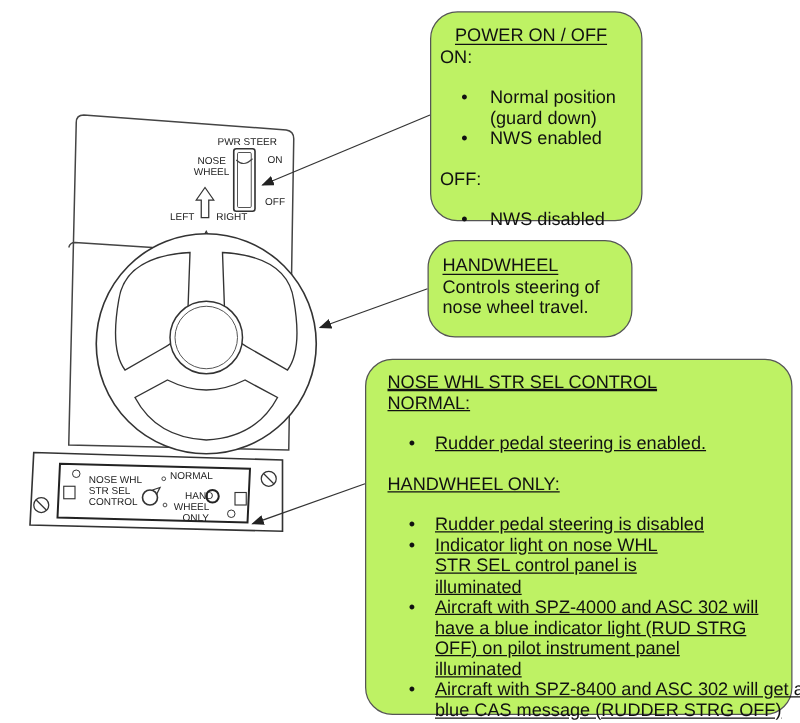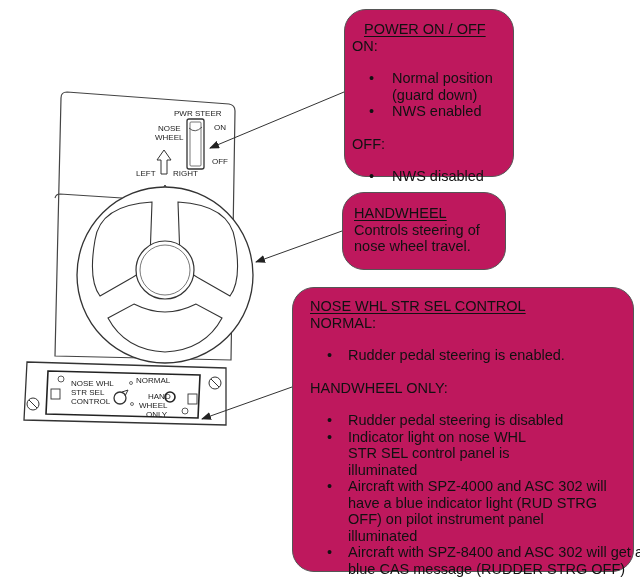--- a/index.html
+++ b/index.html
@@ -1,28 +1,28 @@
 <!DOCTYPE html>
 <html><head>
   <meta charset="utf-8">
   <style>
     html, body { margin: 0; padding: 0; background: #ffffff; }
     body { width: 640px; height: 578px; position: relative; overflow: hidden;
            font-family: "Liberation Sans", sans-serif; color: #111; }
     #diagram { position: absolute; left: 0; top: 0; }
     .callout { position: absolute; border: 1.3px solid #555; border-radius: 22px;
-               background: #be185d; box-sizing: border-box; font-size: 14.5px; line-height: 16.5px; }
+               background: #bef264; box-sizing: border-box; font-size: 14.5px; line-height: 16.5px; }
     .callout .title { text-decoration: underline; text-underline-offset: 2px; }
     .callout ul { list-style: none; margin: 16px; padding: 0; }
     .callout li { position: relative; padding-left: 24px; }
     .callout li::before { content: "\2022"; position: absolute; left: 1px; top: 0; }
     #power-box { left: 344px; top: 9px; width: 170px; height: 168px; padding: 11px 0 0 7px; }
     #power-box .title { margin-left: 12px; }
     #handwheel-box { left: 342px; top: 192px; width: 164px; height: 78px; padding: 12px 12px 0 11px; font-size: 14.5px; }
-    #nwss-box { left: 292px; top: 287px; width: 342px; height: 285px; padding: 10px 0 0 17px; }
+    #nwss-box { left: 292px; top: 287px; width: 342px; height: 285px; padding: 10px 0 0 17px; text-decoration: underline; }
     #nwss-box li { padding-left: 22px; }
     .svg-text { font-family: "Liberation Sans", sans-serif; font-size: 8px; fill: #222; }
   </style>
 </head>
 <body>
 
 <svg id="diagram" width="640" height="578" viewBox="0 0 640 578">
   <defs>
     <marker id="arrowhead" markerWidth="10" markerHeight="8" refX="9" refY="4" orient="auto" markerUnits="userSpaceOnUse">
       <path d="M0,0 L10,4 L0,8 Z" fill="#222"></path>

